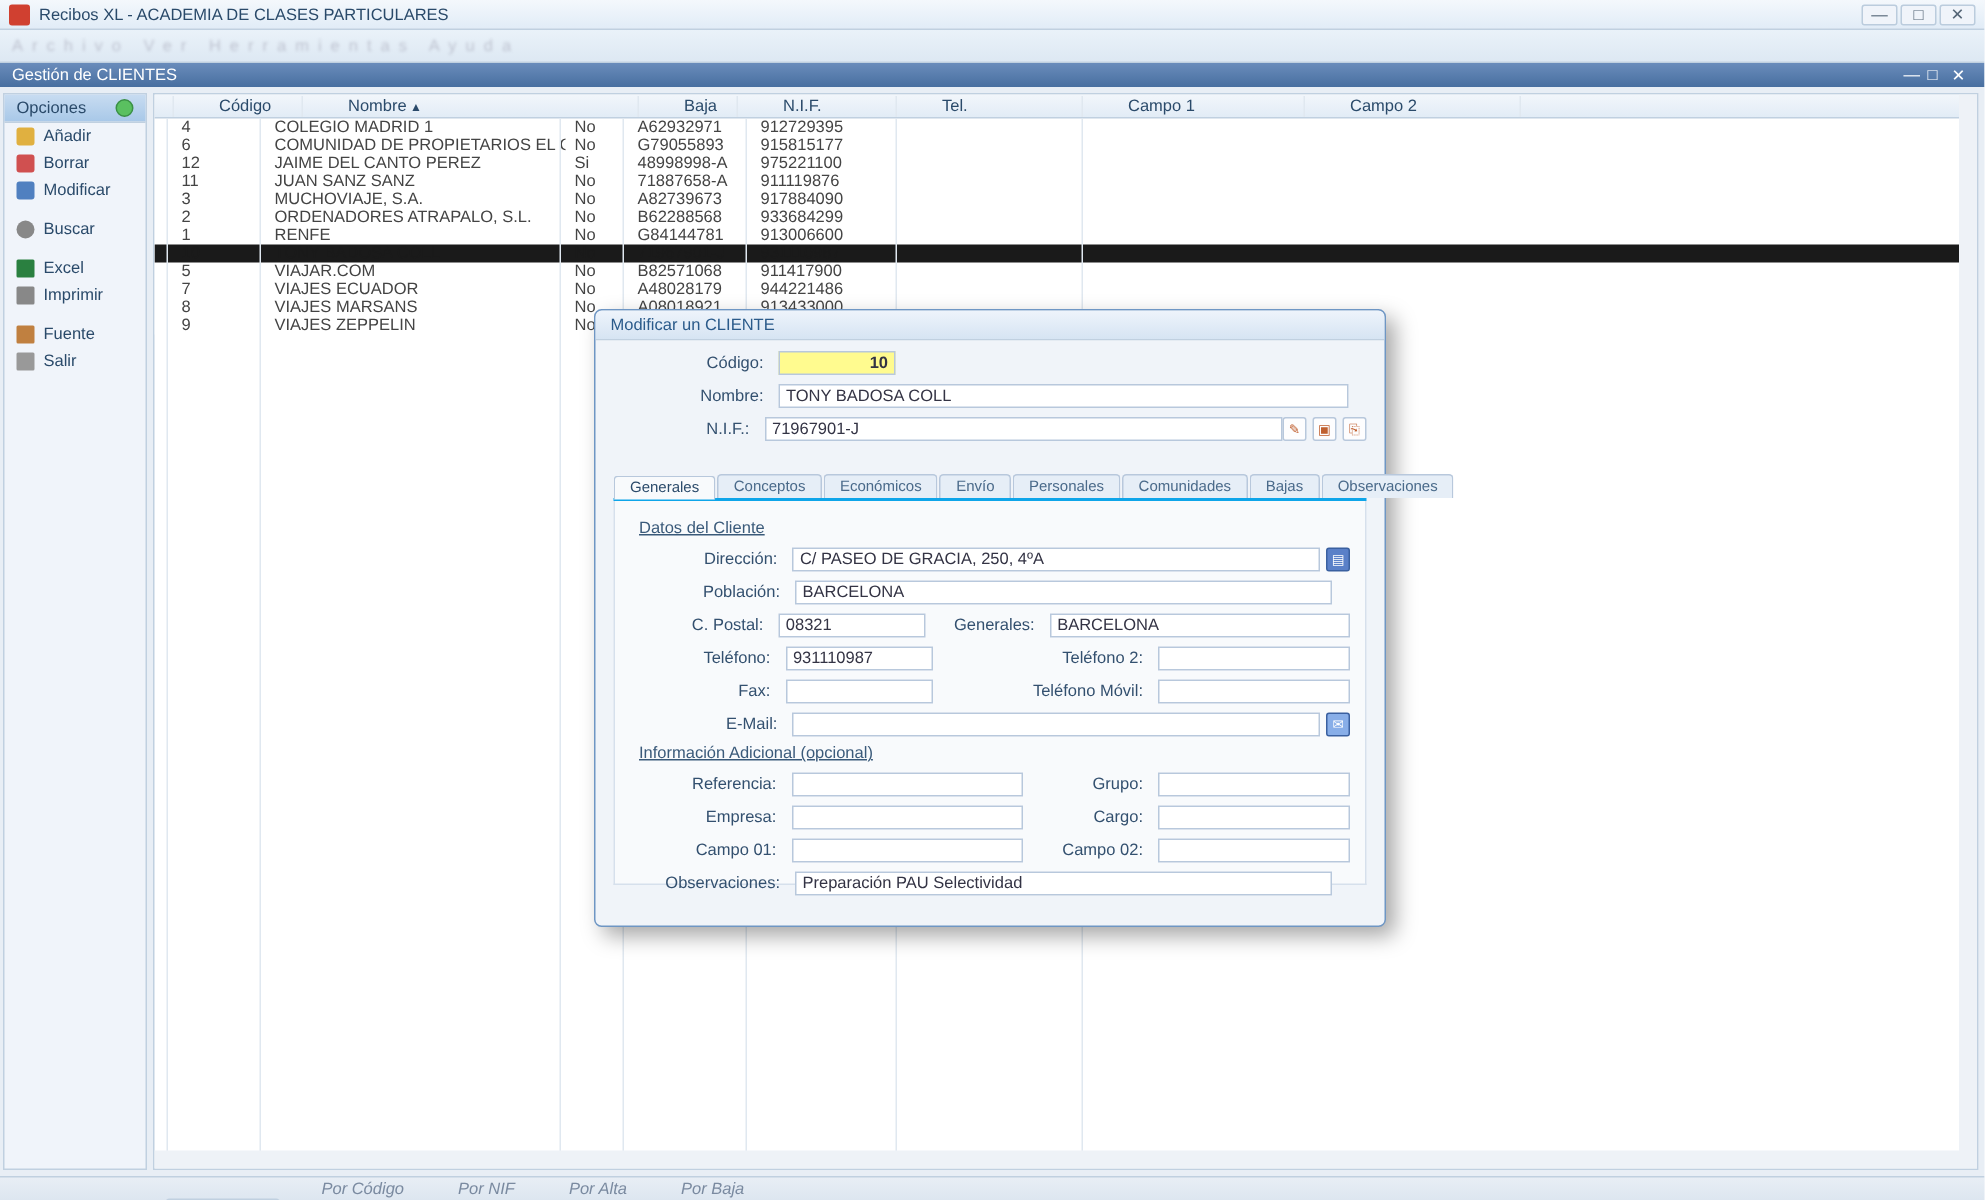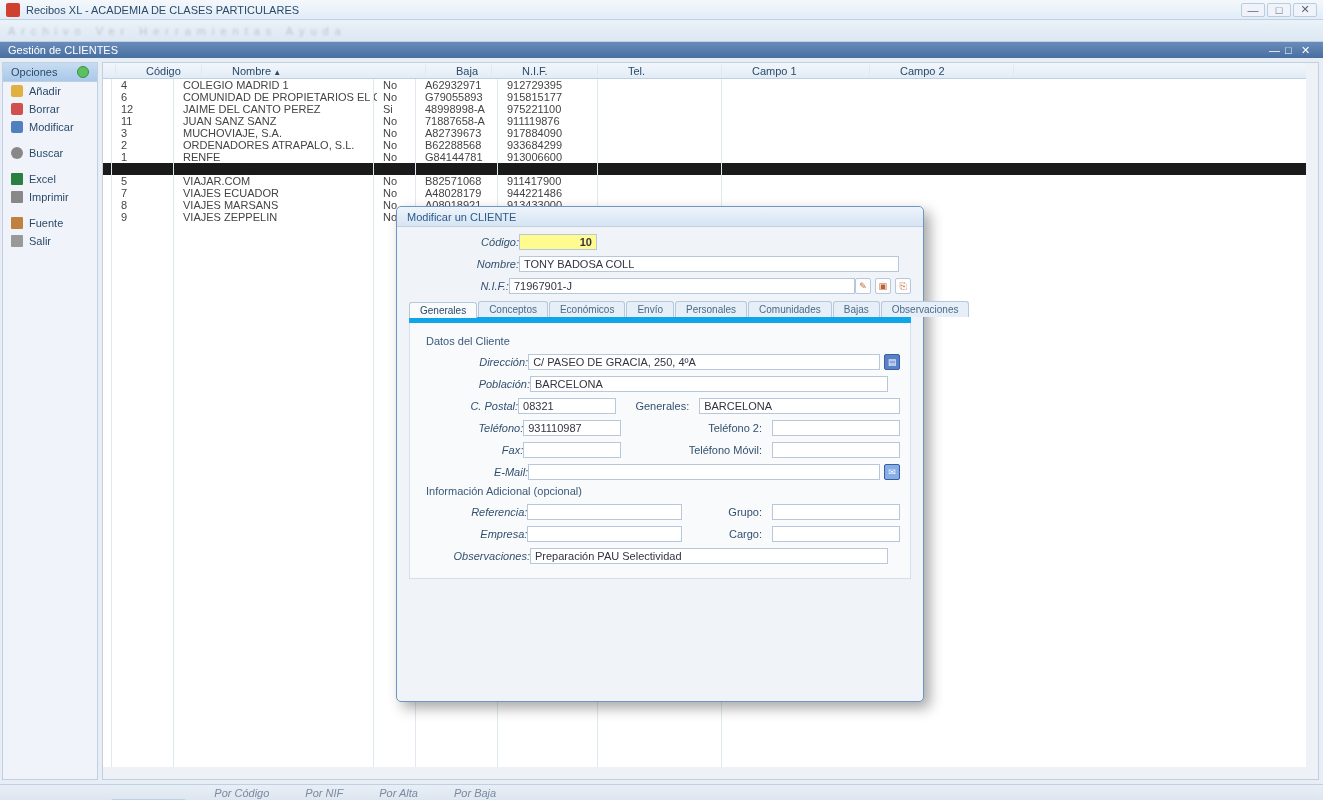--- a/index.html
+++ b/index.html
@@ -51,39 +51,39 @@
 .col-c2, .cell-c2 { width: 120px; }
 .grid-row .cell { border-right: none; }
 .grid-vlines { position: absolute; top: 16px; bottom: 0; width: 100%; pointer-events: none; }
 .vl { position: absolute; top: 0; bottom: 0; width: 1px; background: #e0e8f0; }
 
 .footer-tabs { position: absolute; bottom: 0; left: 0; right: 0; height: 16px; background: linear-gradient(#e8eef5, #dde6f0); display: flex; align-items: center; padding-left: 110px; gap: 18px; color: #7a8aa0; border-top: 1px solid #c0d0e0; }
 .footer-tab { cursor: pointer; padding: 1px 8px; border: 1px solid transparent; border-radius: 3px; font-style: italic; }
 .footer-tab.active { background: #fff; border-color: #c0d0e0; color: #2a5a8a; margin-top: 28px; }
 
 
-.dialog { position: absolute; left: 396px; top: 206px; width: 528px; height: 496px; background: #f0f4f9; border: 1px solid #6e96c4; box-shadow: 6px 6px 14px rgba(0,0,0,0.35); border-radius: 5px; }
+.dialog { position: absolute; left: 396px; top: 206px; width: 528px; height: 412px; background: #f0f4f9; border: 1px solid #6e96c4; box-shadow: 6px 6px 14px rgba(0,0,0,0.35); border-radius: 5px; }
 .dlg-title { background: linear-gradient(#eef4fb, #d6e4f3); height: 20px; display: flex; align-items: center; padding: 0 10px; color: #2a5a8a; border-bottom: 1px solid #c0d0e0; border-radius: 5px 5px 0 0; }
 .dlg-body { padding: 6px 12px 0 12px; }
 .frow { display: flex; align-items: center; margin-bottom: 4px; min-height: 18px; }
-.flabel { width: 110px; text-align: right; color: #33506f; font-style: italic; }
+.flabel { width: 110px; text-align: right; padding-right: 10px; color: #33506f; }
 .flabel-mid { width: 92px; text-align: right; padding-right: 10px; color: #33506f; }
 input.txt { border: 1px solid #b8c8dc; background: #fff; height: 16px; padding: 0 4px; color: #334; }
 input.txt.code { background: #fffb8f; width: 78px; text-align: right; font-weight: bold; }
 input.txt.w-name { width: 380px; }
 input.txt.w-nif { width: 380px; }
 .iconbtns { margin-left: auto; display: flex; gap: 4px; }
 .ibtn { width: 16px; height: 16px; border: 1px solid #b8c8dc; background: #fdfdfe; border-radius: 2px; cursor: pointer; display: flex; align-items: center; justify-content: center; font-size: 9px; color: #c06030; }
 
-.tabs { display: flex; border-bottom: 6px solid #0ea5e9; margin-top: 6px; }
+.tabs { display: flex; border-bottom: 2px solid #0ea5e9; margin-top: 21px; }
 .tab { padding: 2px 10px; border: 1px solid #b8c8dc; border-bottom: none; background: #e6eef7; margin-right: 1px; border-radius: 3px 3px 0 0; color: #4a6a8a; cursor: pointer; font-size: 10px; }
 .tab.active { background: #f8fafc; color: #2a4a6a; position: relative; top: 1px; }
 
 .panel { border: 1px solid #d6e0ec; border-top: none; padding: 8px 10px; background: #f8fafc; height: 256px; }
-.section-title { color: #3a5a7a; margin: 4px 0 6px 6px; }
+.section-title { color: #3a5a7a; margin: 4px 0 6px 6px; text-decoration: underline; }
 input.txt.w-addr { width: 358px; }
 input.txt.w-pobl { width: 358px; }
 input.txt.w-cp { width: 98px; }
 input.txt.w-prov { width: 224px; }
 input.txt.w-tel { width: 98px; }
 input.txt.w-tel2 { width: 128px; }
 input.txt.w-mail { width: 358px; }
 input.txt.w-ref { width: 158px; }
 input.txt.w-grp { width: 128px; }
 input.txt.w-obs { width: 358px; }
@@ -408,19 +408,25 @@
         <span class="flabel-mid">Grupo:</span>
         <input class="txt w-grp" value="" style="">
       </div>
       <div class="frow">
         <span class="flabel">Empresa:</span>
         <input class="txt w-ref" value="" style="">
         <span class="flabel-mid">Cargo:</span>
         <input class="txt w-grp" value="" style="">
       </div>
       <div class="frow">
+        <span class="flabel">Campo 01:</span>
+        <input class="txt w-ref" value="" style="">
+        <span class="flabel-mid">Campo 02:</span>
+        <input class="txt w-grp" value="" style="">
+      </div>
+      <div class="frow">
         <span class="flabel">Observaciones:</span>
         <input class="txt w-obs" value="Preparación PAU Selectividad" style="">
       </div>
     </div>
   </div>
 
 </div>
 
 </body></html>

